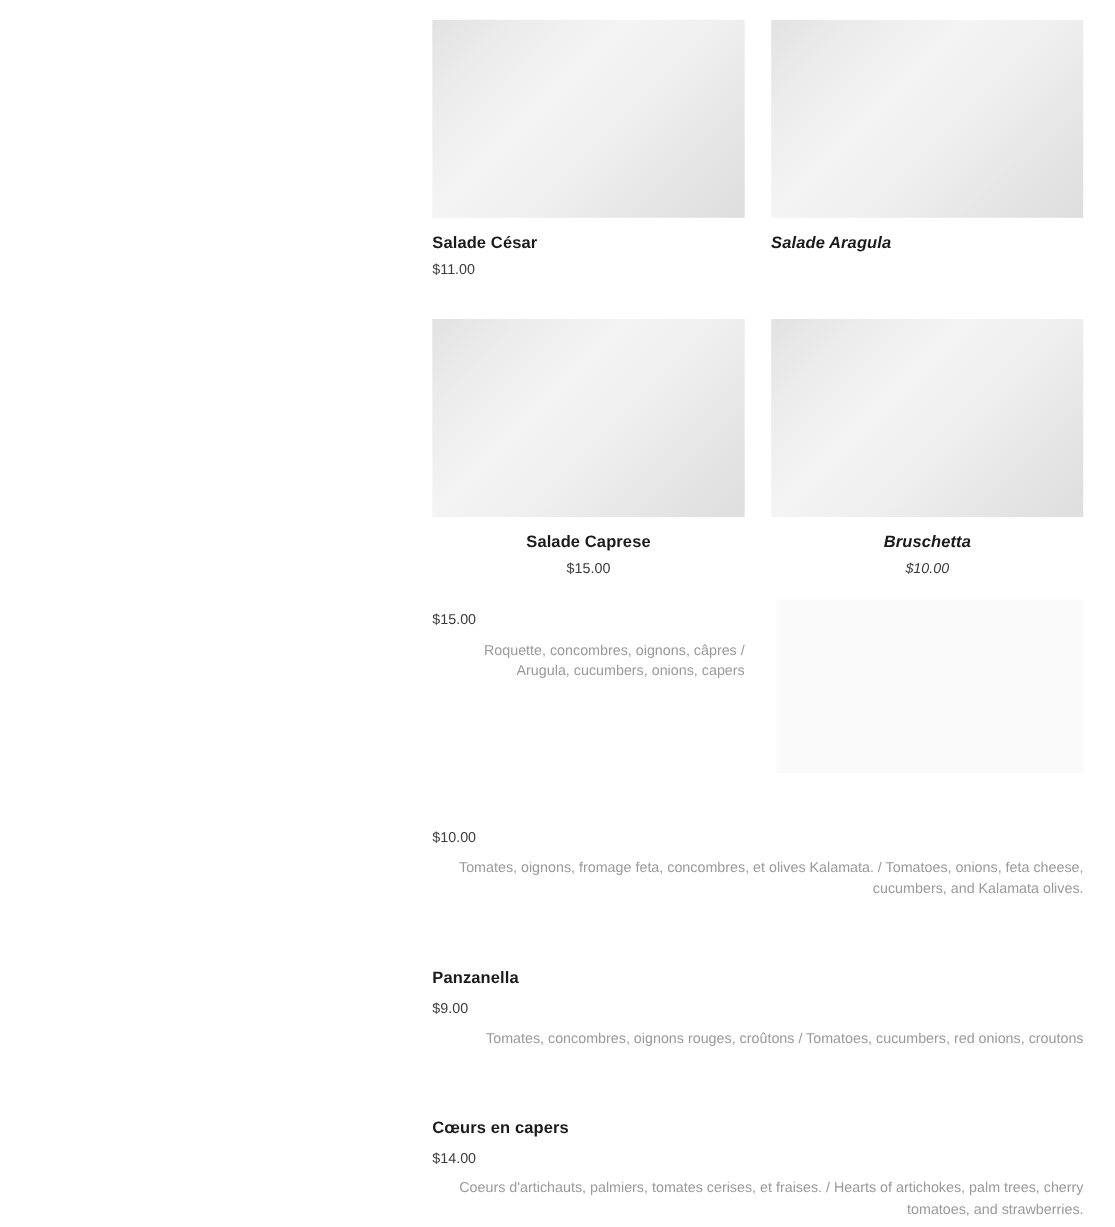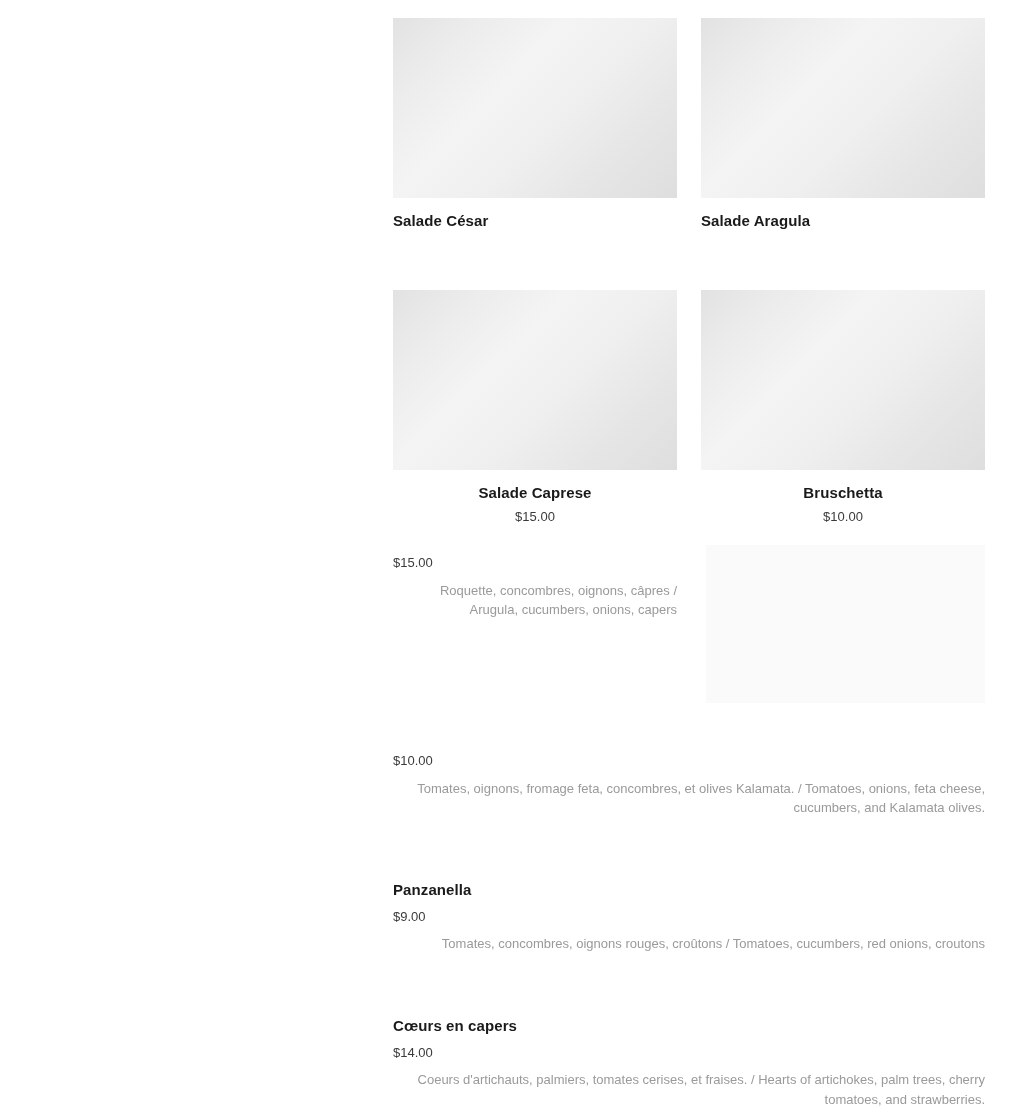--- a/index.html
+++ b/index.html
@@ -108,33 +108,34 @@
     width: 279px;
     height: 158px;
     background: #fafafa;
   }
 
   .listing-athena     { top: 744px; }
   .listing-panzanella { top: 880px; }
   .listing-coeurs     { top: 1016px; }
 
   
-  .clip-right { overflow: hidden; }
+  .clip-right { overflow: hidden; font-style: italic; }
 </style>
 </head>
 <body>
 
 <div class="menu-root">
 
   <div class="grid-section">
 
     <div class="grid-row row-1">
       <div class="grid-card">
         <div class="card-thumb"></div>
         <div class="item-title card-title">Salade César</div>
+        <div class="item-price card-price">$11.00</div>
       </div>
       <div class="grid-card clip-right">
         <div class="card-thumb"></div>
         <div class="item-title card-title">Salade Aragula</div>
       </div>
     </div>
 
     <div class="grid-row row-2">
       <div class="grid-card">
         <div class="card-thumb"></div>

